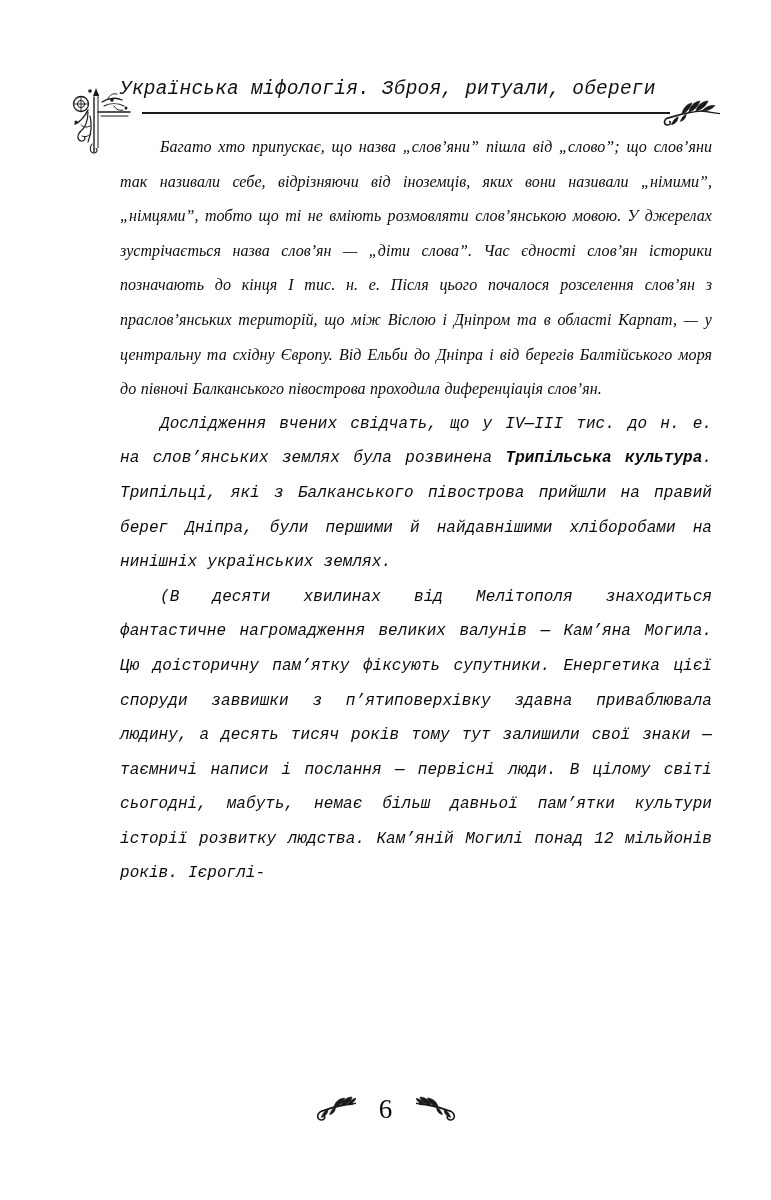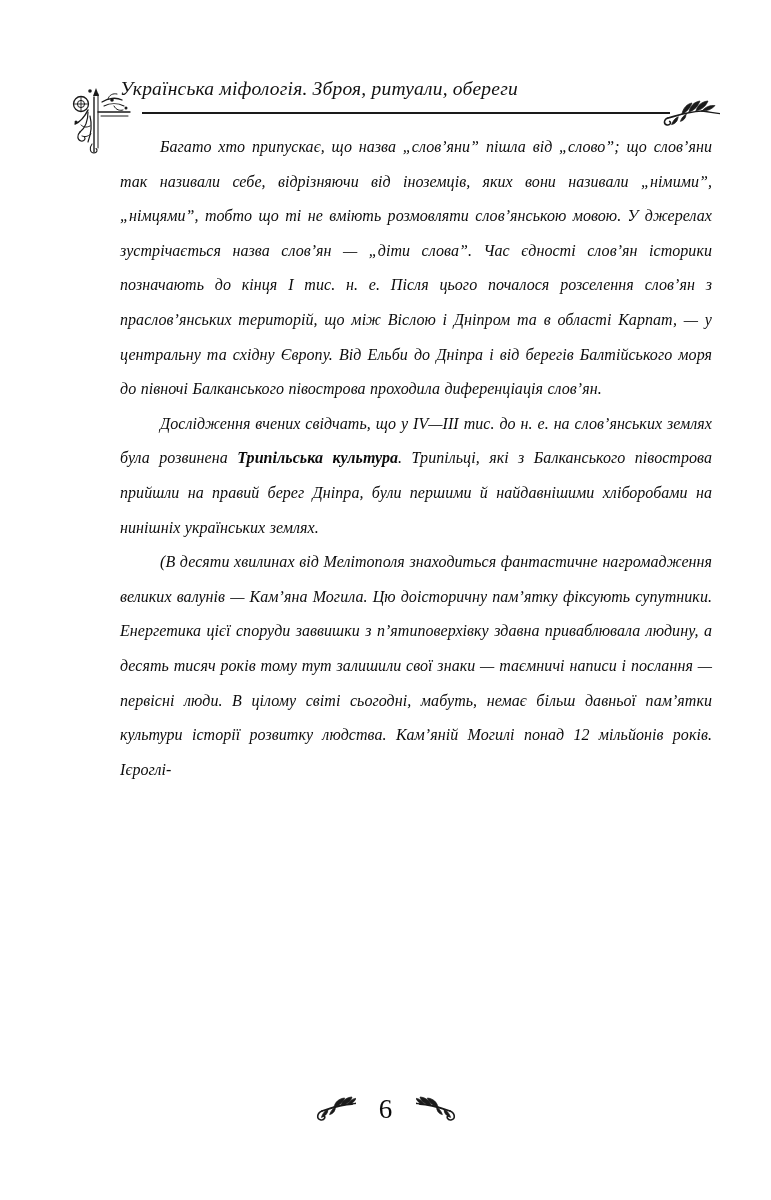--- a/index.html
+++ b/index.html
@@ -19,21 +19,21 @@
 
   
   .running-head {
     position: absolute;
     left: 120px;
     top: 78px;
     width: 600px;
     height: 28px;
   }
   .running-head-text {
-    font-family: Liberation Serif, serif;
+    font-family: Liberation Mono, monospace;
     font-style: italic;
     font-size: 19.5px;
     letter-spacing: 0.2px;
     color: #111111;
     white-space: nowrap;
   }
 
   .head-rule {
     position: absolute;
     left: 142px;
@@ -73,21 +73,21 @@
     text-align-last: left;
     text-indent: 40px;
     font-style: italic;
     font-size: 16px;
     line-height: 34.6px;
     letter-spacing: 0.05px;
     word-spacing: 0.4px;
     color: #0b0b0b;
     hyphens: manual;
   }
-  .para + .para { margin-top: 0; }
+  .para + .para { margin-top: 0; font-family: Liberation Mono, monospace; }
   .para b {
     font-weight: bold;
     font-style: italic;
   }
 
   
   .footer {
     position: absolute;
     left: 0;
     top: 1086px;

